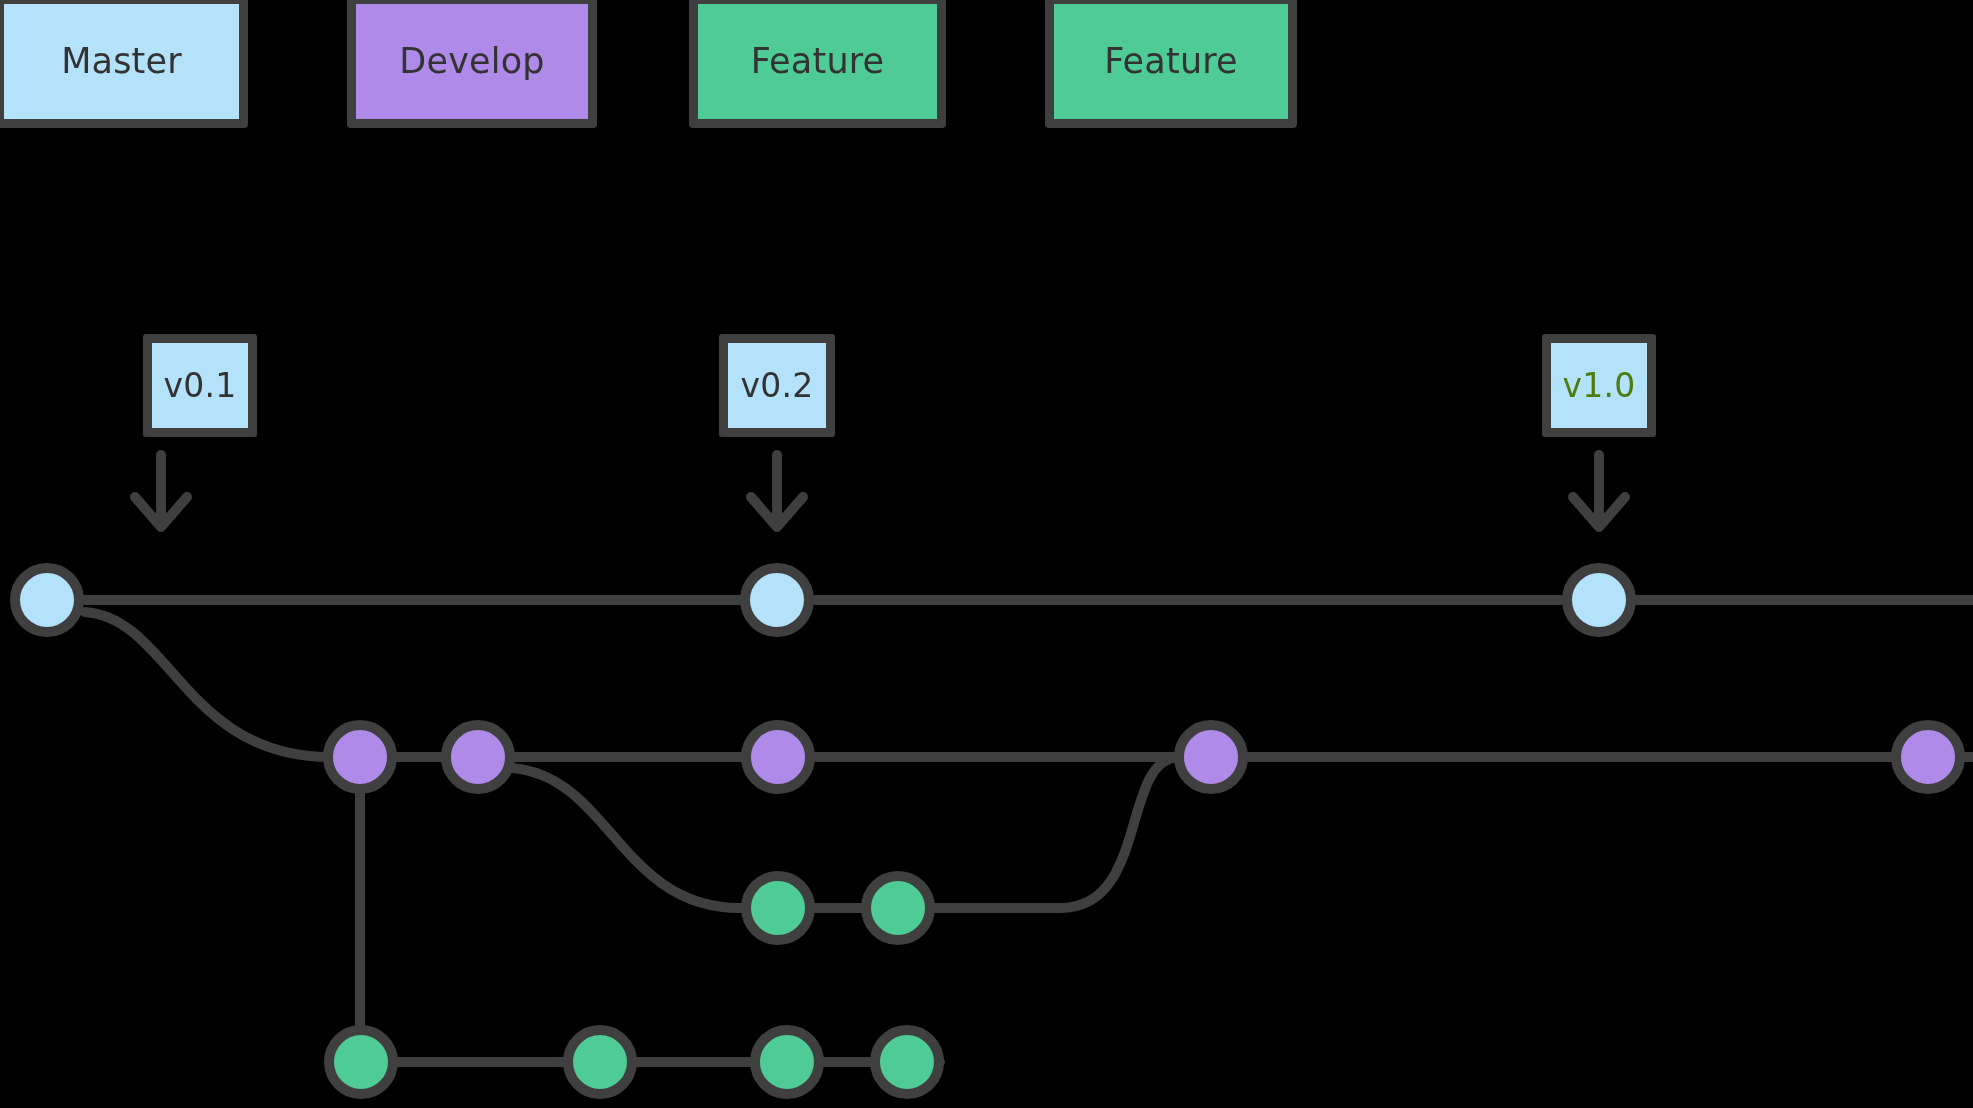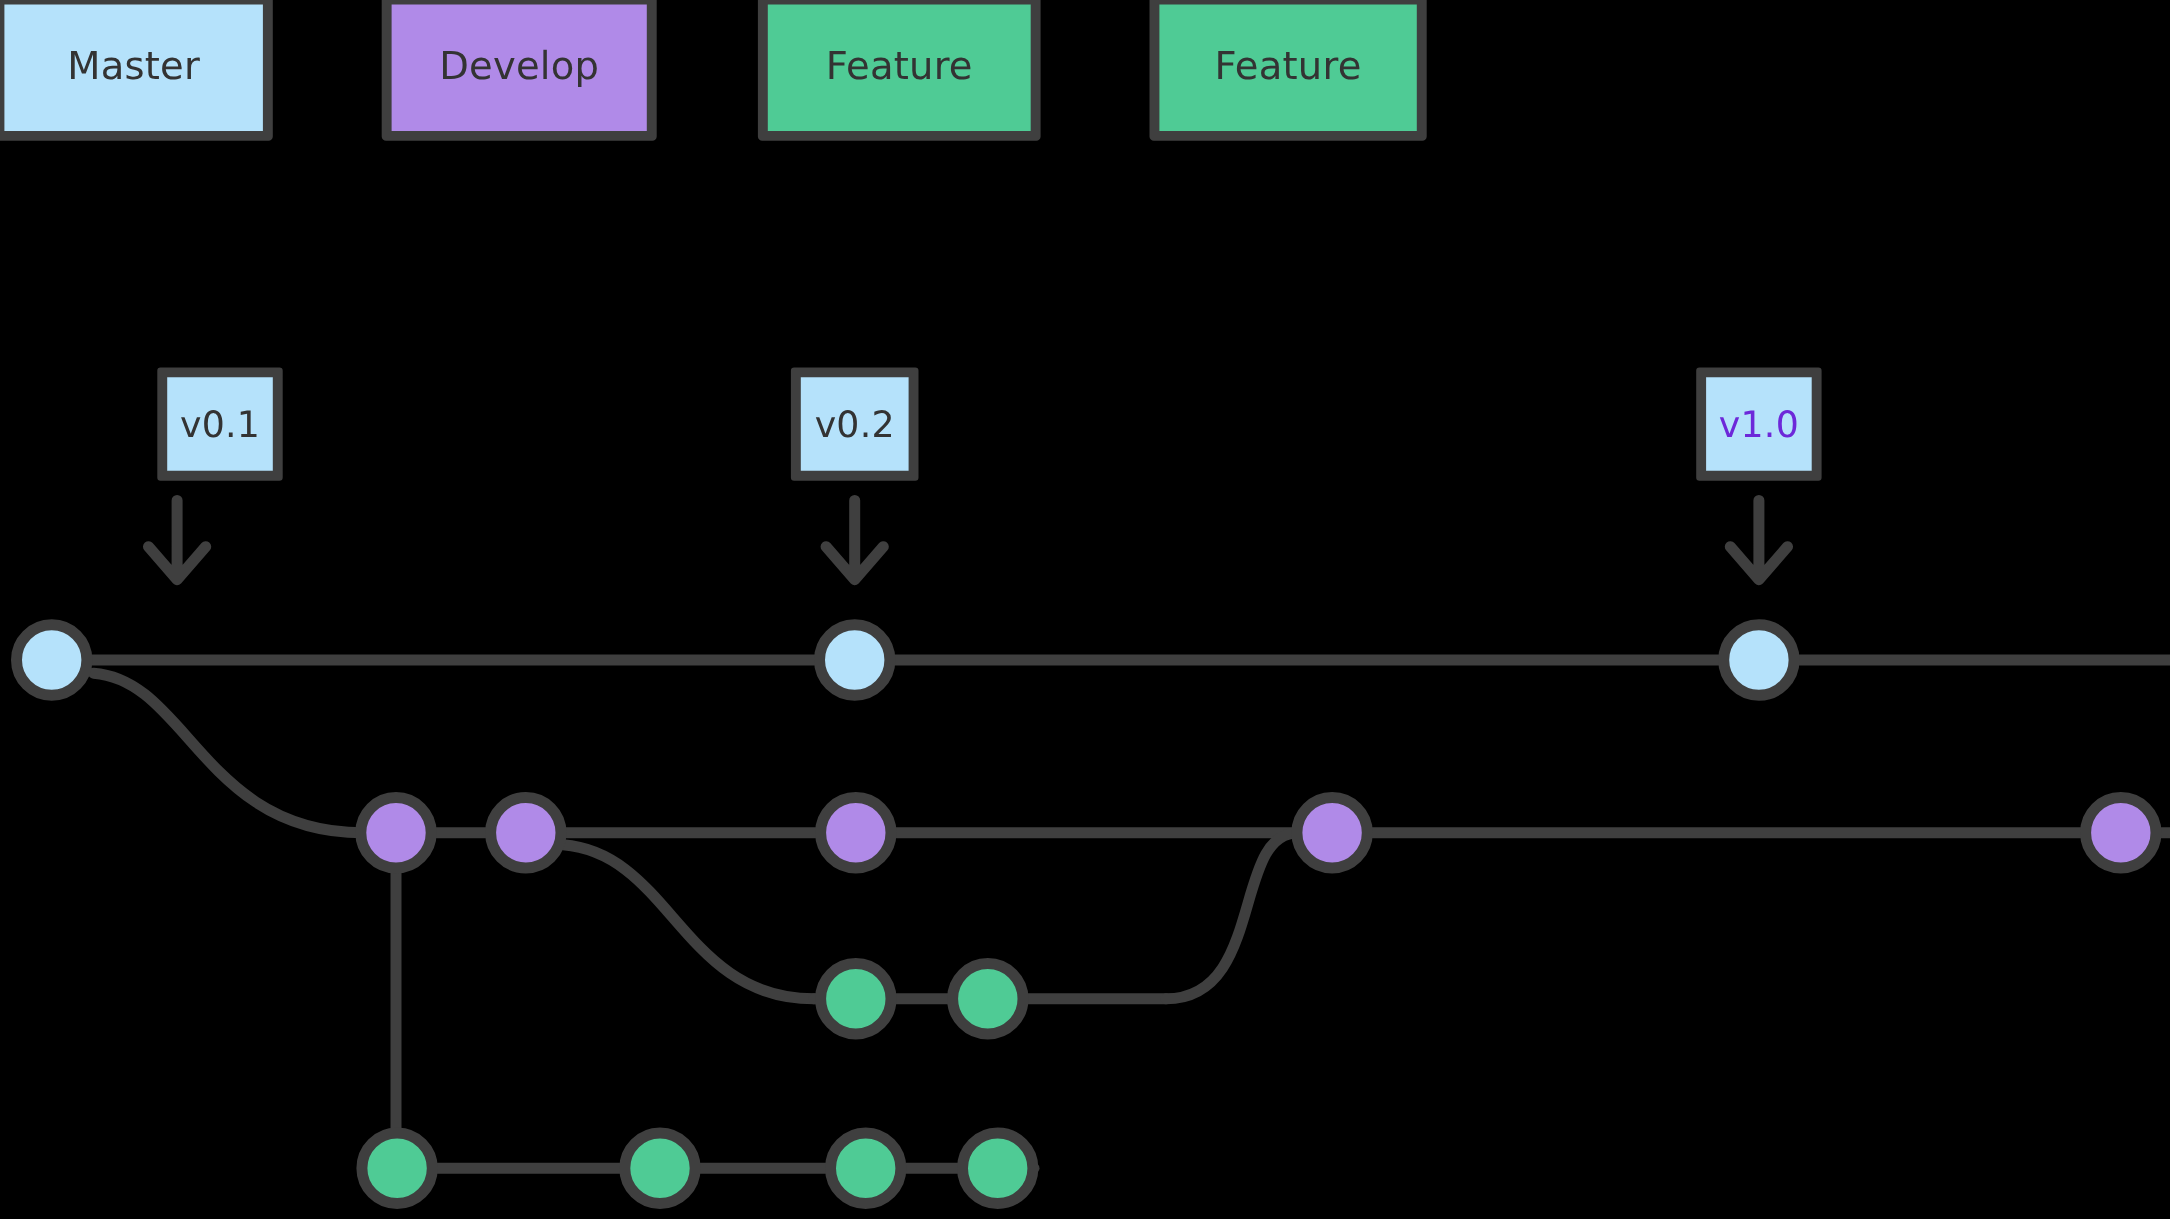--- a/index.html
+++ b/index.html
@@ -102,18 +102,18 @@
         <span>Feature</span>
       </div>
     </div>
   <div id="tag-layer">
       <div class="tag-box" style="left: 105px; top: 334px; width: 114px; height: 103px; background: rgb(181, 226, 251); border-color: rgb(63, 63, 63); color: rgb(51, 51, 51); margin-left: 38px;">
         <span>v0.1</span>
       </div>
       <div class="tag-box" style="left: 719px; top: 334px; width: 116px; height: 103px; background: rgb(181, 226, 251); border-color: rgb(63, 63, 63); color: rgb(51, 51, 51); text-align: center;">
         <span>v0.2</span>
       </div>
-      <div class="tag-box" style="left: 1542px; top: 334px; width: 114px; height: 103px; background: rgb(181, 226, 251); border-color: rgb(63, 63, 63); color: #6d28d9;">
+      <div class="tag-box" style="left: 1542px; top: 334px; width: 114px; height: 103px; background: rgb(181, 226, 251); border-color: rgb(63, 63, 63); color: #4d7c0f;">
         <span>v1.0</span>
       </div>
     </div>
 
 </div>
 
 </body></html>

